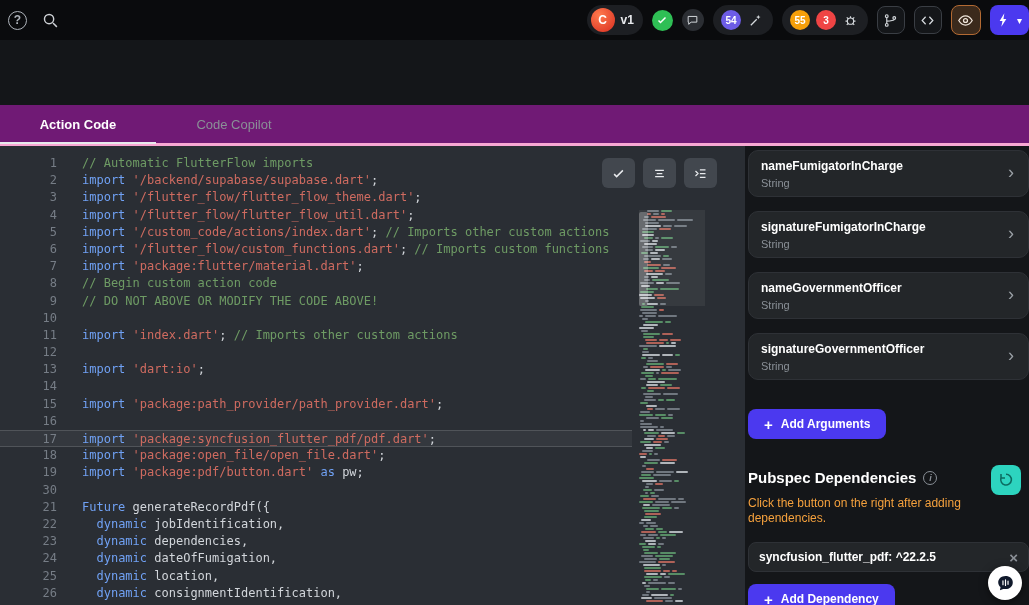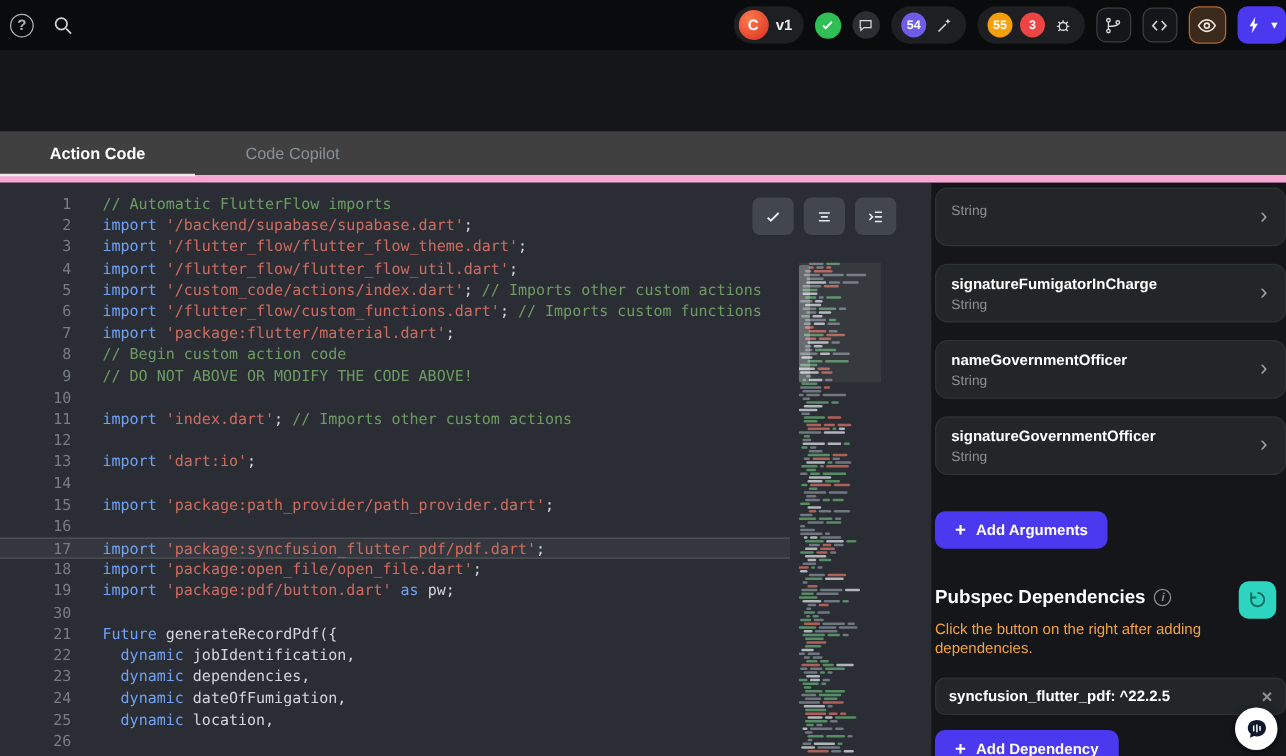--- a/index.html
+++ b/index.html
@@ -31,21 +31,21 @@
   .header{position:absolute;top:40px;left:0;right:0;height:65px;background:#1e2125;padding:9px 0 0 18px;z-index:20}
   .field-label{font-size:11px;color:#8a9097;margin-bottom:5px}
   .name-input{width:306px;height:30px;background:#141619;border:1px solid #34383e;border-radius:8px;color:#fff;font-size:13px;font-weight:700;padding:0 10px;font-family:"Liberation Sans",sans-serif;outline:none}
   .header-actions{position:absolute;right:8px;top:19px;display:flex;gap:10px;align-items:center}
   .btn-cancel{height:30px;padding:0 17px;background:#26282c;border:none;border-radius:8px;color:#fff;font-size:12px;font-weight:600;cursor:pointer;font-family:inherit}
   .icon-btn{width:30px;height:30px;border-radius:8px;background:#1e2125;border:1px solid #3a3e44;display:flex;align-items:center;justify-content:center;cursor:pointer}
   .icon-btn.hot{background:#3b2a1c;border:1.5px solid #b36a33}
   .btn-save{height:30px;padding:0 15px;background:#4b39ef;border:none;border-radius:8px;color:#fff;font-size:12px;font-weight:700;cursor:pointer;font-family:inherit}
 
   
-  .tabbar{position:absolute;top:105px;left:0;right:0;height:41px;background:#404040;border-bottom:6px solid #f9a8d4;display:flex;z-index:20}
+  .tabbar{position:absolute;top:105px;left:0;right:0;height:41px;background:#701a75;border-bottom:3px solid #f9a8d4;display:flex;z-index:20}
   .tab{width:156px;display:flex;align-items:center;justify-content:center;font-size:13px;color:#8a9097;position:relative;cursor:pointer}
   .tab.active{color:#fff;font-weight:700}
   .tab.active::after{content:"";position:absolute;bottom:-1px;left:0;right:0;height:2px;background:#e8eaed}
 
   
   .main{position:absolute;top:146px;left:0;right:0;bottom:0}
 
   
   .editor{position:absolute;left:0;top:0;bottom:0;width:745px;background:#2a2e34;overflow:hidden}
   .code{padding-top:9px}
@@ -199,21 +199,21 @@
           <div class="code-line"><span class="lnum">16</span><span class="lcode"></span></div>
           <div class="code-line current"><span class="lnum">17</span><span class="lcode"><span class="tok-k">import</span><span class="tok-p"> </span><span class="tok-s">'package:syncfusion_flutter_pdf/pdf.dart'</span><span class="tok-p">;</span></span></div>
           <div class="code-line"><span class="lnum">18</span><span class="lcode"><span class="tok-k">import</span><span class="tok-p"> </span><span class="tok-s">'package:open_file/open_file.dart'</span><span class="tok-p">;</span></span></div>
           <div class="code-line"><span class="lnum">19</span><span class="lcode"><span class="tok-k">import</span><span class="tok-p"> </span><span class="tok-s">'package:pdf/button.dart'</span><span class="tok-p"> </span><span class="tok-k">as</span><span class="tok-p"> pw;</span></span></div>
           <div class="code-line"><span class="lnum">30</span><span class="lcode"></span></div>
           <div class="code-line"><span class="lnum">21</span><span class="lcode"><span class="tok-k">Future</span><span class="tok-p"> generateRecordPdf({</span></span></div>
           <div class="code-line"><span class="lnum">22</span><span class="lcode"><span class="tok-p">  </span><span class="tok-k">dynamic</span><span class="tok-p"> jobIdentification,</span></span></div>
           <div class="code-line"><span class="lnum">23</span><span class="lcode"><span class="tok-p">  </span><span class="tok-k">dynamic</span><span class="tok-p"> dependencies,</span></span></div>
           <div class="code-line"><span class="lnum">24</span><span class="lcode"><span class="tok-p">  </span><span class="tok-k">dynamic</span><span class="tok-p"> dateOfFumigation,</span></span></div>
           <div class="code-line"><span class="lnum">25</span><span class="lcode"><span class="tok-p">  </span><span class="tok-k">dynamic</span><span class="tok-p"> location,</span></span></div>
-          <div class="code-line"><span class="lnum">26</span></div>
+          <div class="code-line"><span class="lnum">26</span><span class="lcode"><span class="tok-p">  </span><span class="tok-k">dynamic</span><span class="tok-p"> consignmentIdentification,</span></span></div>
         </div>
 
       <div class="float-btns">
         <button class="fbtn">
           <svg width="15" height="15" viewBox="0 0 24 24" fill="none" stroke="#e8eaed" stroke-width="2.4">
               <path d="M5 13l4 4L19 7"></path>
             </svg>
         </button>
         <button class="fbtn">
           <svg width="15" height="15" viewBox="0 0 24 24" fill="none" stroke="#e8eaed" stroke-width="2">
@@ -750,20 +750,21 @@
             <span class="mm-seg mm-red" style="width: 16.6581px; margin-left: 7.25941px;"></span>
             <span class="mm-seg mm-gray" style="width: 7.6434px; margin-left: 2px;"></span>
             <span class="mm-seg mm-white" style="width: 8.76407px; margin-left: 2px;"></span>
           </div>
         </div>
     </div>
 
     <div class="sidepanel">
       <div>
           <div class="arg-card">
+            <div class="arg-name">nameFumigatorInCharge</div>
             <div class="arg-type">String</div>
             <span class="chev">›</span>
           </div>
           <div class="arg-card">
             <div class="arg-name">signatureFumigatorInCharge</div>
             <div class="arg-type">String</div>
             <span class="chev">›</span>
           </div>
           <div class="arg-card">
             <div class="arg-name">nameGovernmentOfficer</div>

